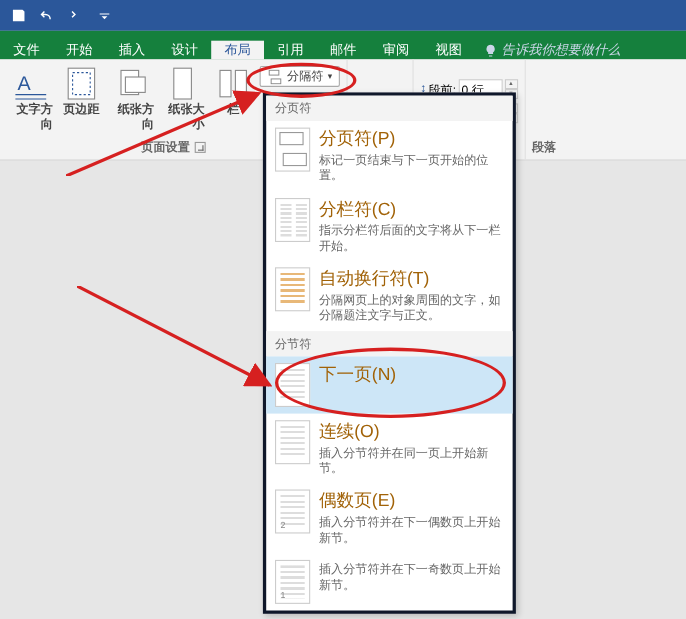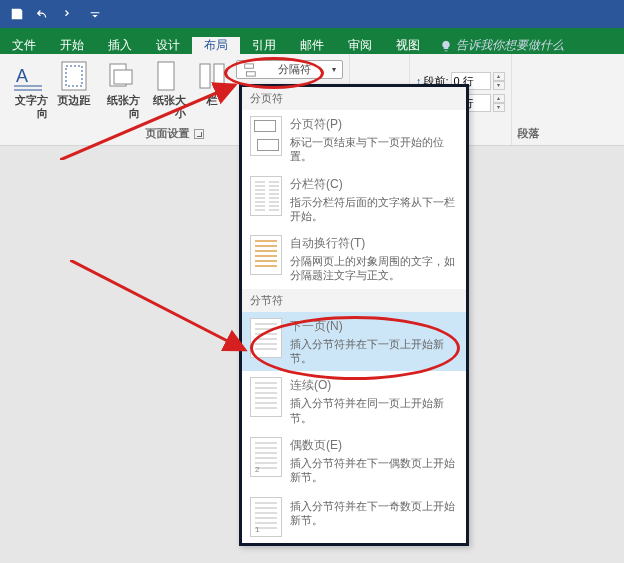--- a/index.html
+++ b/index.html
@@ -14,38 +14,38 @@
 .tab.active { background: #f3f3f3; color: #2b579a; }
 .tell-me { margin-left: 8px; display: flex; align-items: center; gap: 4px; color: #cbd6e8; font-size: 12px; font-style: italic; }
 
 .ribbon { height: 92px; background: #f3f3f3; border-bottom: 1px solid #d4d4d4; display: flex; position: relative; }
 .group { border-right: 1px solid #e0e0e0; padding: 4px 6px 2px; display: flex; flex-direction: column; }
 .group-body { flex: 1; display: flex; align-items: flex-start; gap: 2px; }
 .group-label { font-size: 11px; color: #666; text-align: center; padding: 2px 0; display: flex; justify-content: center; align-items: center; gap: 4px; font-weight: bold; }
 .big-btn { display: flex; flex-direction: column; align-items: center; width: 44px; padding: 2px; font-size: 11px; color: #444; cursor: pointer; }
 .big-btn .ico { width: 32px; height: 32px; display: flex; align-items: center; justify-content: center; margin-bottom: 2px; }
 .big-btn span { text-align: right; line-height: 1.2; font-weight: bold; }
-.small-btn { display: flex; align-items: center; gap: 21px; font-size: 11px; color: #444; padding: 2px 4px; cursor: pointer; }
+.small-btn { display: flex; align-items: center; gap: 4px; font-size: 11px; color: #444; padding: 2px 4px; cursor: pointer; }
 .dropdown-highlight { border: 1px solid #aaa; border-radius: 2px; padding: 1px 6px; background: #fff; }
 
 .indent-row { display: flex; align-items: center; gap: 2px; font-size: 11px; }
 .indent-row input { width: 40px; height: 18px; font-size: 11px; border: 1px solid #ccc; padding: 0 2px; }
 .spinner { width: 12px; display: flex; flex-direction: column; }
 .spinner div { height: 9px; border: 1px solid #ccc; font-size: 6px; text-align: center; line-height: 7px; color: #666; cursor: pointer; }
 
 .launcher { width: 10px; height: 10px; border: 1px solid #999; position: relative; cursor: pointer; }
 .launcher::after { content: ""; position: absolute; right: 1px; bottom: 1px; width: 4px; height: 4px; border-right: 1px solid #666; border-bottom: 1px solid #666; }
 
 .dropdown { position: absolute; left: 239px; top: 84px; width: 230px; background: #fff; border: 3px solid #0f172a; box-shadow: 2px 2px 6px rgba(0,0,0,0.2); z-index: 10; }
 .dd-section-label { font-size: 11px; color: #666; padding: 4px 8px; background: #f3f3f3; }
 .dd-item { display: flex; gap: 8px; padding: 6px 8px; cursor: pointer; }
 .dd-item:hover, .dd-item.hover { background: #cde6f7; }
 .dd-icon { width: 32px; height: 40px; flex-shrink: 0; border: 1px solid #ccc; background: #fff; position: relative; }
 .dd-text { flex: 1; }
-.dd-title { font-size: 12px; color: #737373; }
+.dd-title { font-size: 16px; color: #a16207; }
 .dd-desc { font-size: 11px; color: #666; line-height: 1.3; margin-top: 2px; }
 
 .page-break-icon::before { content: ""; position: absolute; left: 3px; top: 3px; width: 20px; height: 10px; border: 1px solid #999; }
 .page-break-icon::after { content: ""; position: absolute; left: 6px; top: 22px; width: 20px; height: 10px; border: 1px solid #999; }
 .column-icon::before { content: ""; position: absolute; left: 4px; top: 4px; width: 10px; height: 30px; background: repeating-linear-gradient(#ddd 0 2px, transparent 2px 4px); }
 .column-icon::after { content: ""; position: absolute; left: 18px; top: 4px; width: 10px; height: 30px; background: repeating-linear-gradient(#ddd 0 2px, transparent 2px 4px); }
 .wrap-icon::before { content: ""; position: absolute; left: 4px; top: 4px; right: 4px; bottom: 4px; background: repeating-linear-gradient(#e8b878 0 2px, transparent 2px 5px); }
 .next-icon::before, .cont-icon::before, .even-icon::before, .odd-icon::before { content: ""; position: absolute; left: 4px; top: 4px; right: 4px; bottom: 4px; background: repeating-linear-gradient(#ddd 0 2px, transparent 2px 5px); }
 .even-icon::after { content: "2"; position: absolute; left: 4px; bottom: 2px; font-size: 8px; color: #888; }
 .odd-icon::after { content: "1"; position: absolute; left: 4px; bottom: 2px; font-size: 8px; color: #888; }
@@ -224,21 +224,20 @@
     <div class="dd-text">
         <div class="dd-title">自动换行符(T)</div>
         <div class="dd-desc">分隔网页上的对象周围的文字，如分隔题注文字与正文。</div>
       </div>
   </div>
   <div class="dd-section-label">分节符</div>
   <div class="dd-item hover">
     <div class="dd-icon next-icon"></div>
     <div class="dd-text">
         <div class="dd-title">下一页(N)</div>
-        <div class="dd-desc">插入分节符并在下一页上开始新节。</div>
       </div>
   </div>
   <div class="dd-item">
     <div class="dd-icon cont-icon"></div>
     <div class="dd-text">
         <div class="dd-title">连续(O)</div>
         <div class="dd-desc">插入分节符并在同一页上开始新节。</div>
       </div>
   </div>
   <div class="dd-item">

